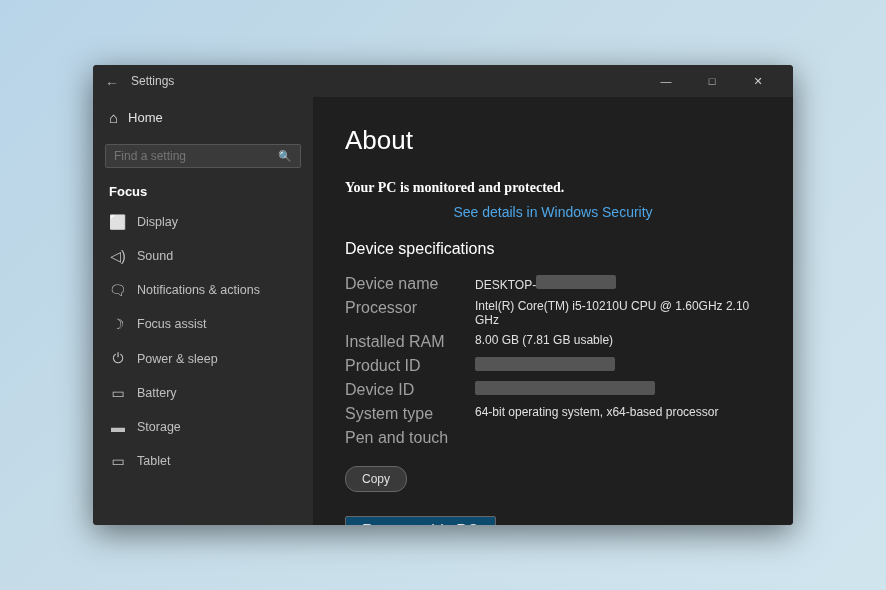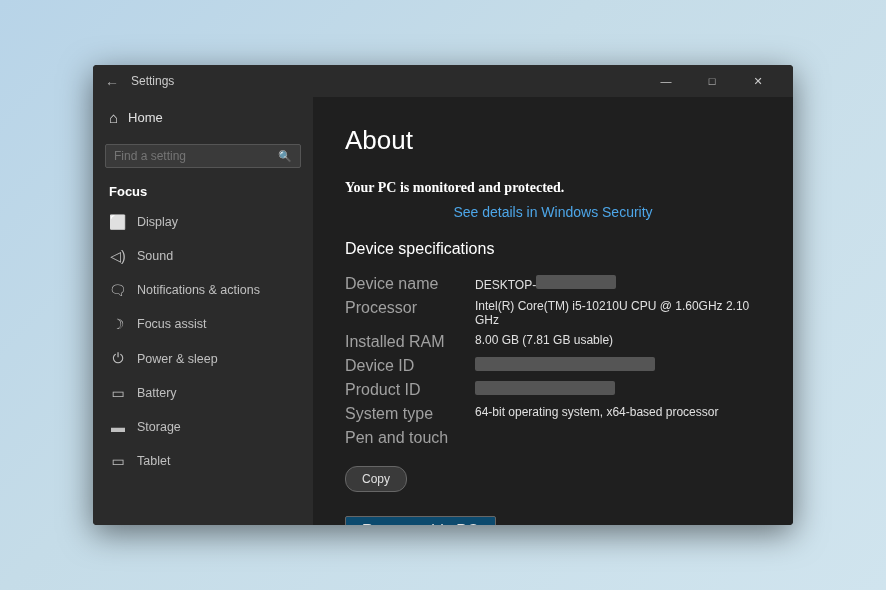--- a/index.html
+++ b/index.html
@@ -336,26 +336,26 @@
         </div>
         <div class="spec-row">
           <span class="spec-label">Processor</span>
           <span class="spec-value">Intel(R) Core(TM) i5-10210U CPU @ 1.60GHz   2.10 GHz</span>
         </div>
         <div class="spec-row">
           <span class="spec-label">Installed RAM</span>
           <span class="spec-value">8.00 GB (7.81 GB usable)</span>
         </div>
         <div class="spec-row">
+          <span class="spec-label">Product ID</span>
+          <span class="spec-value"><span class="blurred-value" style="width:140px;"></span></span>
+        </div>
+        <div class="spec-row">
           <span class="spec-label">Device ID</span>
           <span class="spec-value"><span class="blurred-value" style="width:180px;"></span></span>
-        </div>
-        <div class="spec-row">
-          <span class="spec-label">Product ID</span>
-          <span class="spec-value"><span class="blurred-value" style="width:140px;"></span></span>
         </div>
         <div class="spec-row">
           <span class="spec-label">System type</span>
           <span class="spec-value">64-bit operating system, x64-based processor</span>
         </div>
         <div class="spec-row">
           <span class="spec-label">Pen and touch</span>
         </div>
       </div>
 

